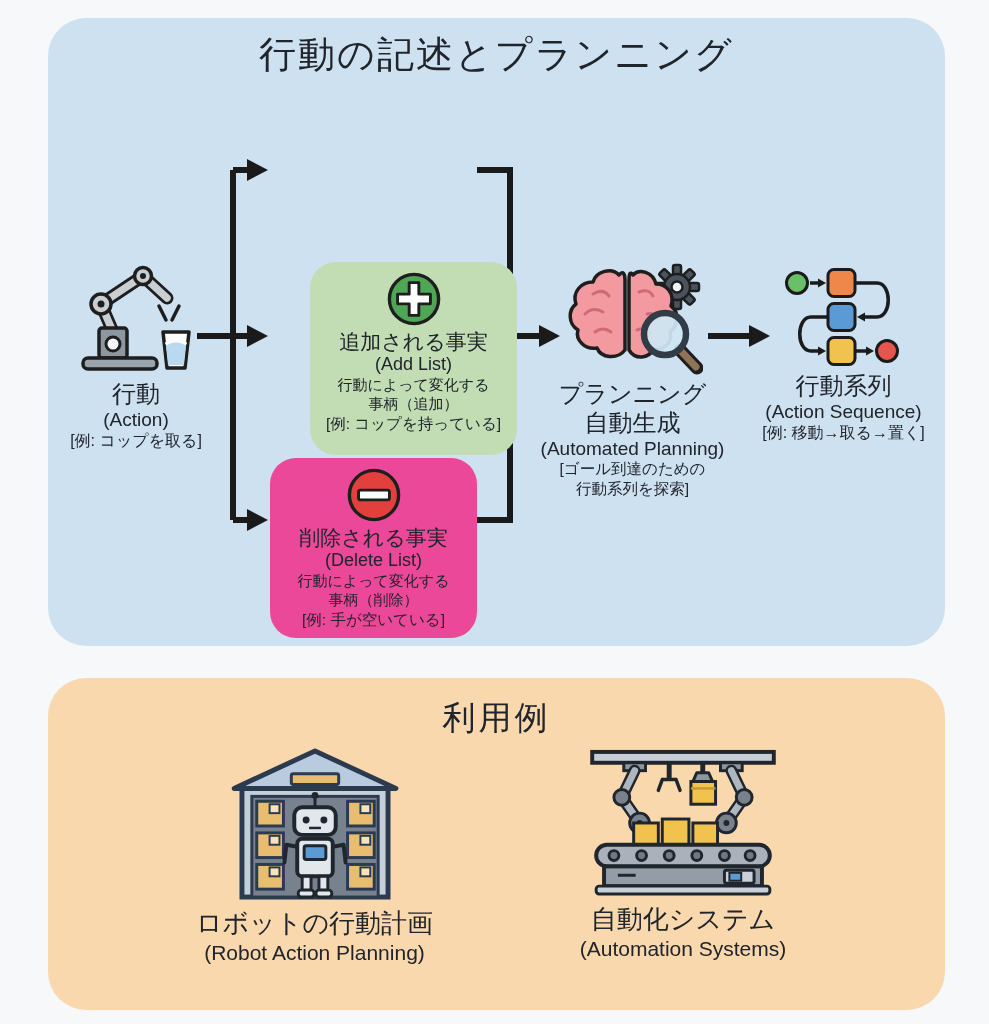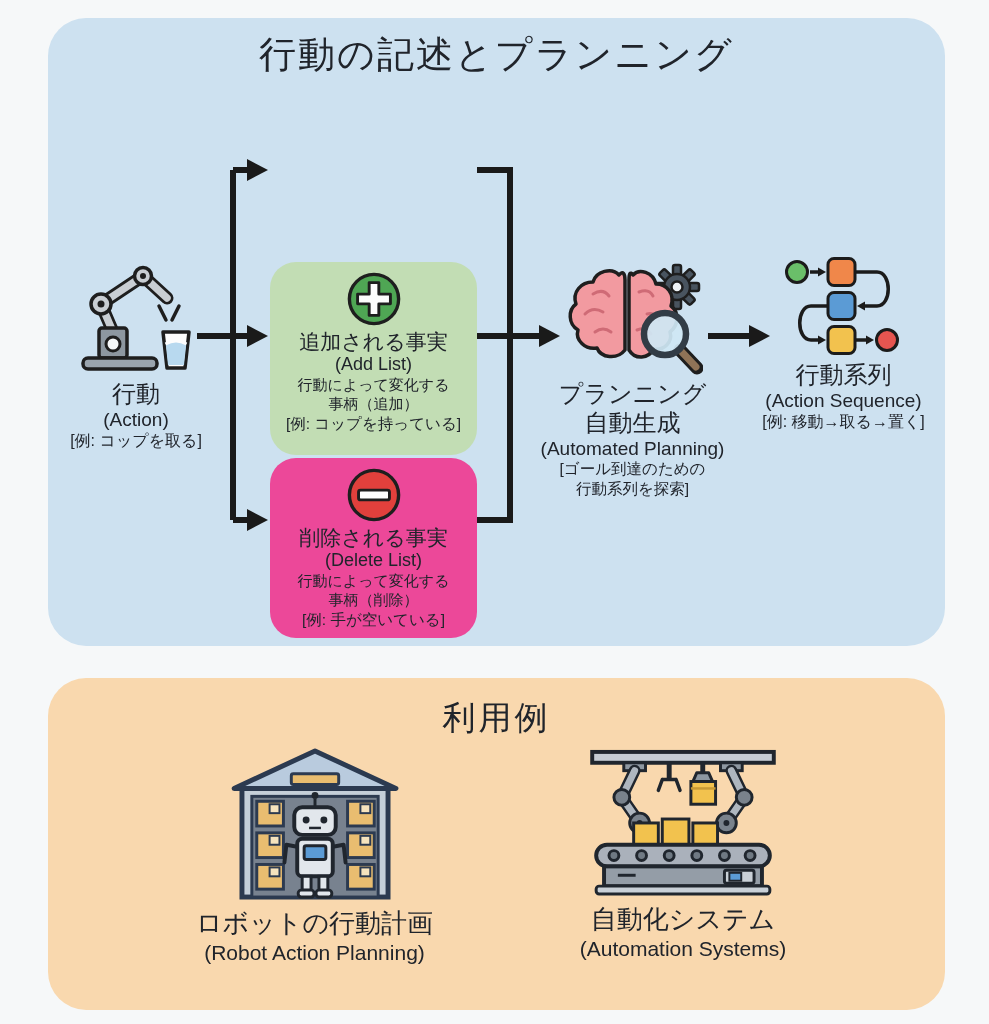--- a/index.html
+++ b/index.html
@@ -12,28 +12,28 @@
   .panel-top{left:48px;top:18px;width:897px;height:628px;background:#cde1f0;}
   .panel-bottom{left:48px;top:678px;width:897px;height:332px;background:#f9d8ae;}
   .main-title{position:absolute;left:48px;top:30px;width:897px;text-align:center;
     font-size:37px;letter-spacing:2px;}
   .bottom-title{position:absolute;left:48px;top:696px;width:897px;text-align:center;
     font-size:33px;letter-spacing:3px;}
   .node{position:absolute;display:flex;flex-direction:column;align-items:center;
     text-align:center;}
   .node-action{left:56px;top:264px;width:160px;}
   .node-planning{left:525px;top:262px;width:215px;}
-  .node-sequence{left:756px;top:255px;width:175px;}
+  .node-sequence{left:756px;top:266px;width:175px;}
   .jtitle{font-size:24px;line-height:1.2;margin-top:4px;white-space:nowrap;}
   .etitle{font-size:19px;line-height:1.15;white-space:nowrap;}
   .example{font-size:16px;line-height:1.25;white-space:nowrap;}
   .box{position:absolute;left:270px;width:207px;border-radius:26px;
     display:flex;flex-direction:column;align-items:center;text-align:center;}
   .box-precondition{top:95px;height:156px;background:#f6cb9c;}
-  .box-add{top:262px;height:193px;background:#c2ddb4;}
+  .box-add{top:262px;height:193px;background:#c2ddb4;margin-left:40px;}
   .box-delete{top:458px;height:180px;background:#ec4899;}
   .box .icon{margin-top:9px;}
   .box .jtitle{font-size:21px;margin-top:2px;}
   .box .etitle{font-size:18px;}
   .box .desc{font-size:15px;line-height:1.3;white-space:nowrap;}
   .box .example{font-size:15.5px;line-height:1.3;}
   .ex-item{position:absolute;display:flex;flex-direction:column;align-items:center;
     text-align:center;}
   .ex-robot{left:182px;top:748px;width:265px;}
   .ex-automation{left:538px;top:746px;width:290px;}

